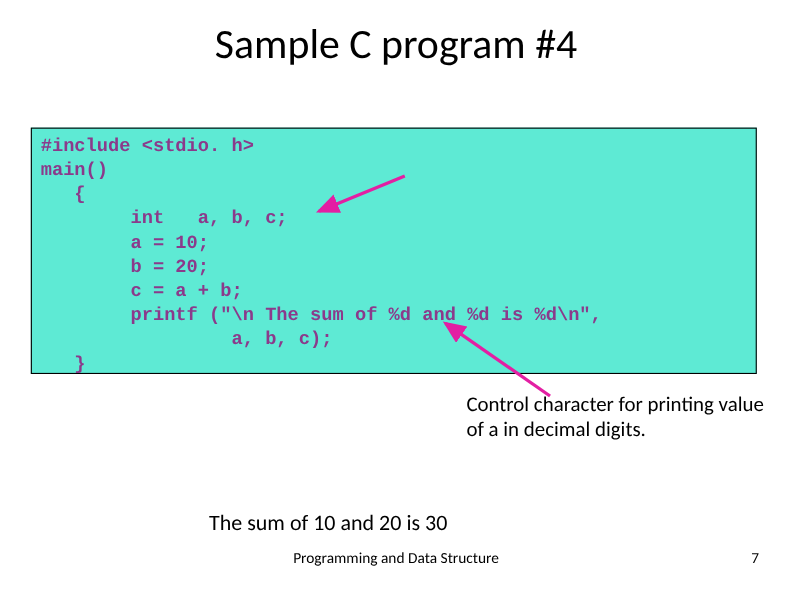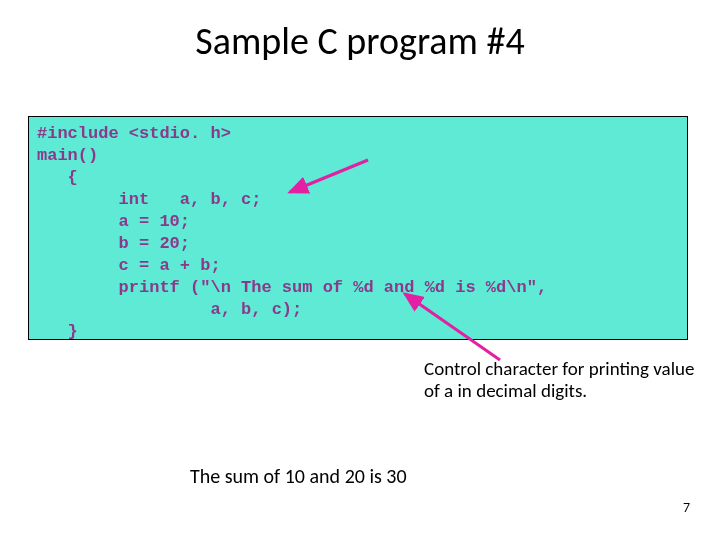--- a/index.html
+++ b/index.html
@@ -124,20 +124,21 @@
         printf ("\n The sum of %d and %d is %d\n",
                  a, b, c);
    }</div>
   </div>
 
 
   <div class="annotation2">Control character for printing value of a in decimal digits.</div>
 
   <div class="output-line">The sum of 10 and 20 is 30</div>
 
+  <div class="footer-center">Programming and Data Structure</div>
   <div class="footer-right">7</div>
 
   <svg class="arrows">
     <defs>
       <marker id="arrowhead" markerWidth="8" markerHeight="8" refX="6" refY="3" orient="auto">
         <path d="M0,0 L7,3 L0,6 Z" fill="#e31fa3"></path>
       </marker>
     </defs>
 
     <line x1="368" y1="160" x2="290" y2="192" stroke="#e31fa3" stroke-width="3" marker-end="url(#arrowhead)"></line>

